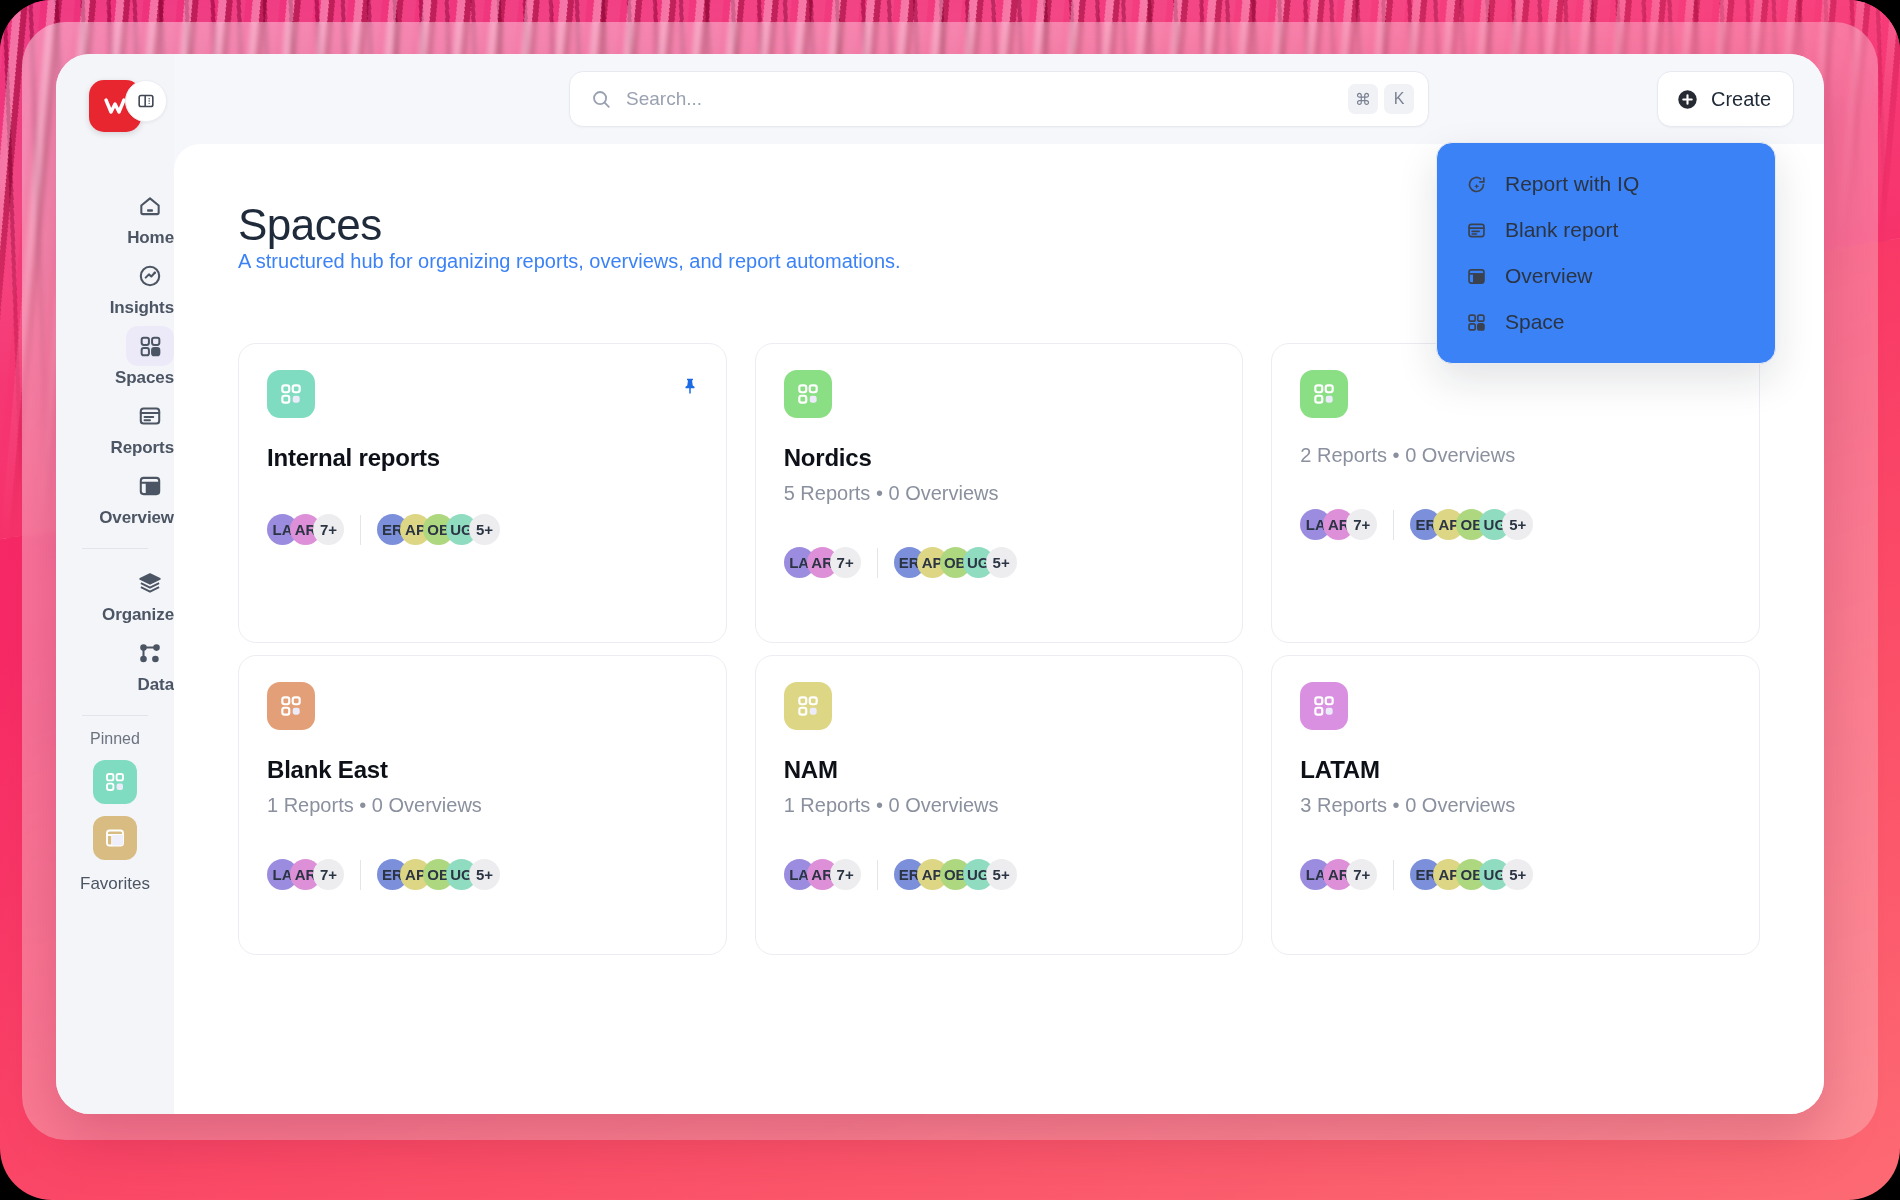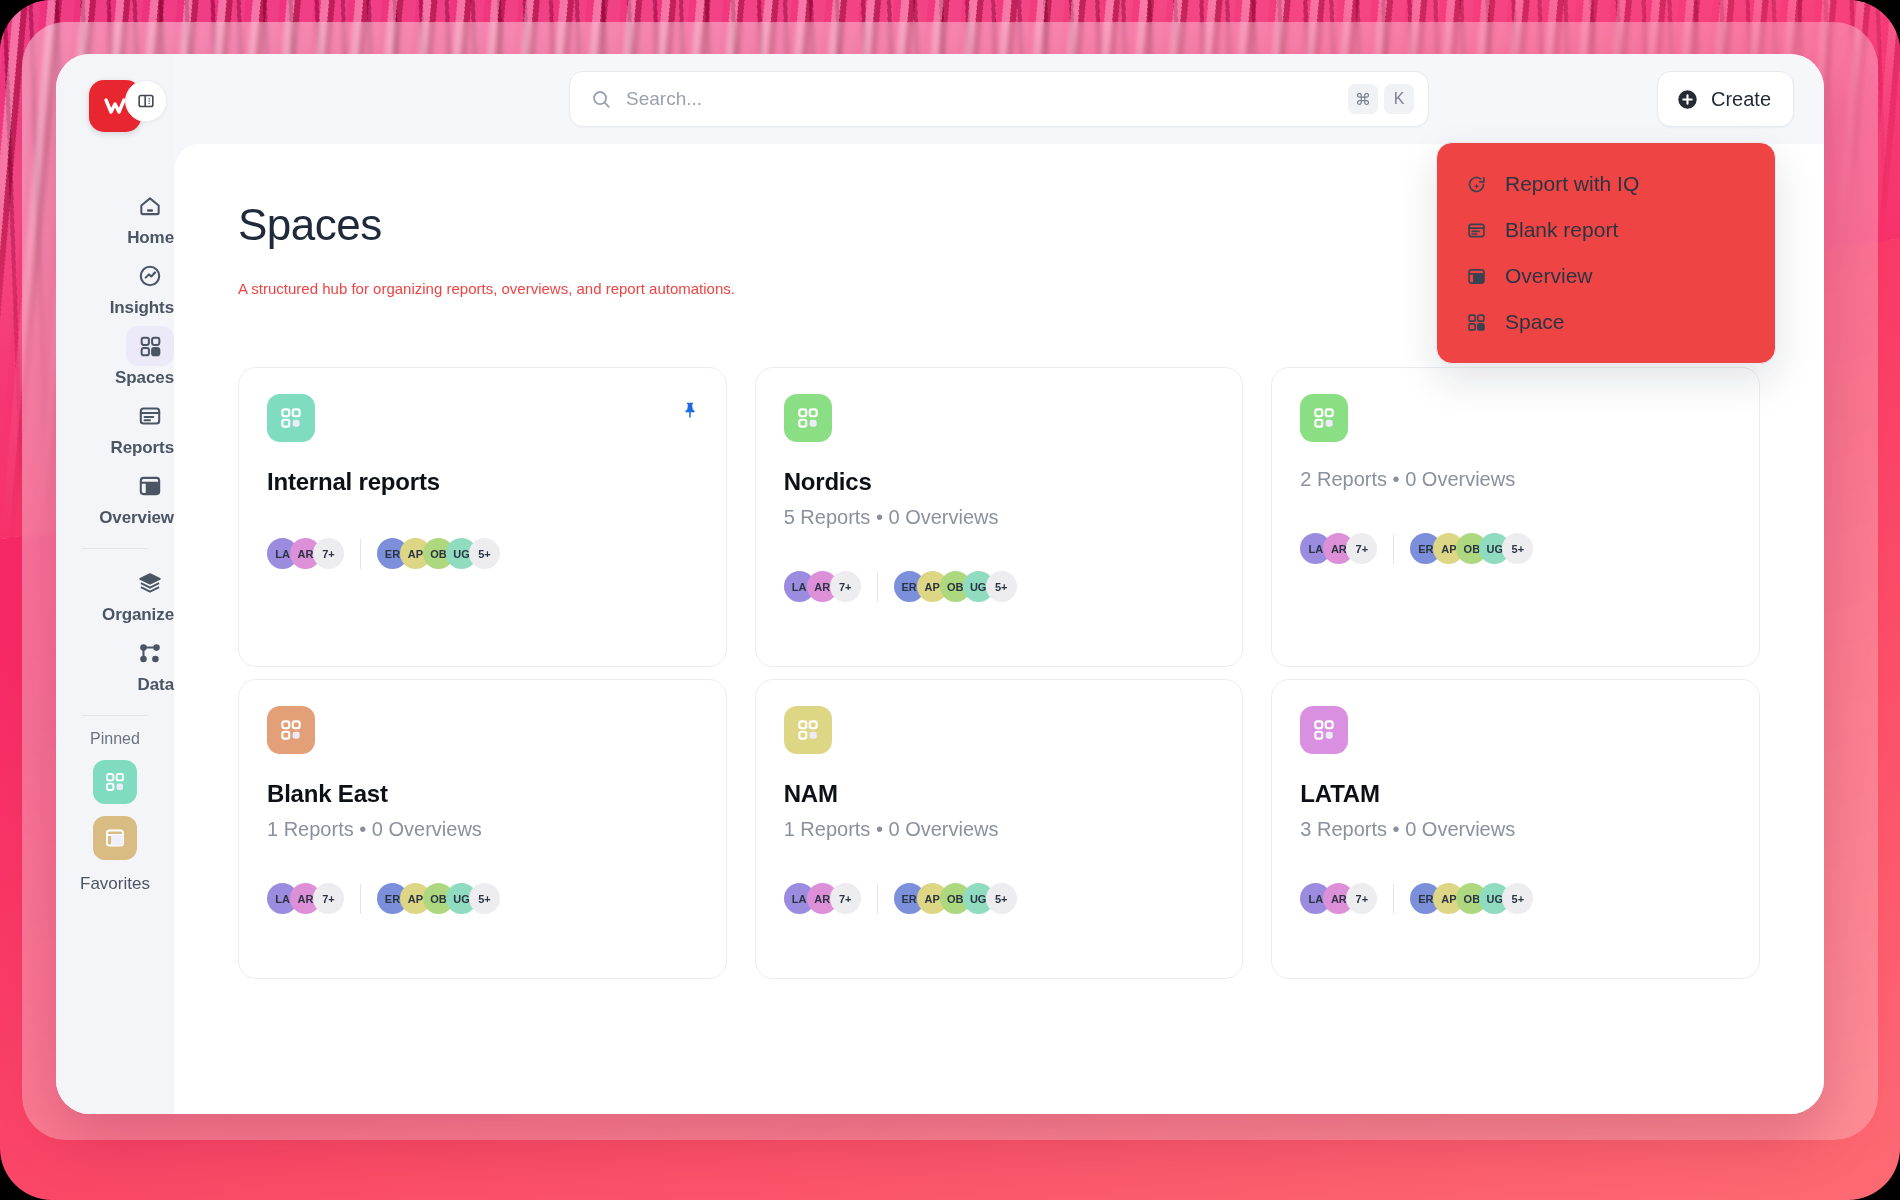--- a/index.html
+++ b/index.html
@@ -157,21 +157,21 @@
     display: flex; align-items: center; gap: 12px;
     font-size: 20px; color: #1f2937; font-weight: 500;
     cursor: pointer;
     box-shadow: 0 1px 2px rgba(16,24,40,0.04);
   }
 
   
   .dropdown {
     position: absolute; right: 48px; top: 88px;
     width: 340px;
-    background: #ef4444; border: 1px solid #e9ebf1;
+    background: #3b82f6; border: 1px solid #e9ebf1;
     border-radius: 16px;
     box-shadow: 0 16px 40px rgba(16,24,40,0.12);
     padding: 18px 0;
     z-index: 30;
   }
   .menu-item {
     display: flex; align-items: center; gap: 18px;
     padding: 11px 28px;
     font-size: 21px; color: #2b3443; font-weight: 500;
     cursor: pointer;
@@ -181,21 +181,21 @@
   
   .content {
     flex: 1;
     background: #ffffff;
     border-top-left-radius: 26px;
     margin-left: 0;
     padding: 56px 64px 0 64px;
     overflow: hidden;
   }
   .page-title { font-size: 44px; color: #1f2a3a; font-weight: 400; letter-spacing: -0.5px; }
-  .page-sub { font-size: 15px; color: #ef4444; margin-top: 30px; }
+  .page-sub { font-size: 20px; color: #3b82f6; margin-top: 0; }
 
   .grid {
     margin-top: 70px;
     display: grid;
     grid-template-columns: repeat(3, 1fr);
     gap: 12px 28px;
   }
   .card {
     background: #fff; border: 1px solid #ebedf2; border-radius: 18px;
     padding: 26px 28px 30px 28px;
@@ -212,21 +212,21 @@
     position: absolute; right: 26px; top: 32px;
     color: #1d6ae5; cursor: pointer;
   }
   .card-title { font-size: 24px; font-weight: 700; color: #0d1117; letter-spacing: -0.2px; }
   .card-meta { font-size: 20px; color: #8a909e; margin-top: 10px; }
   .avatars { display: flex; align-items: center; margin-top: 42px; }
   .stack { display: flex; align-items: center; }
   .av {
     width: 31px; height: 31px; border-radius: 50%;
     display: flex; align-items: center; justify-content: center;
-    font-size: 11px; font-weight: 700; color: #2b3443;
+    font-size: 15px; font-weight: 700; color: #2b3443;
     margin-left: -8px;
     flex: 0 0 auto;
   }
   .av:first-child { margin-left: 0; }
   .av.more { background: #ededf0; color: #2b3443; }
   .av-sep { width: 1px; height: 30px; background: #e3e5ea; margin: 0 16px; }
 </style>
 </head>
 <body>
 

